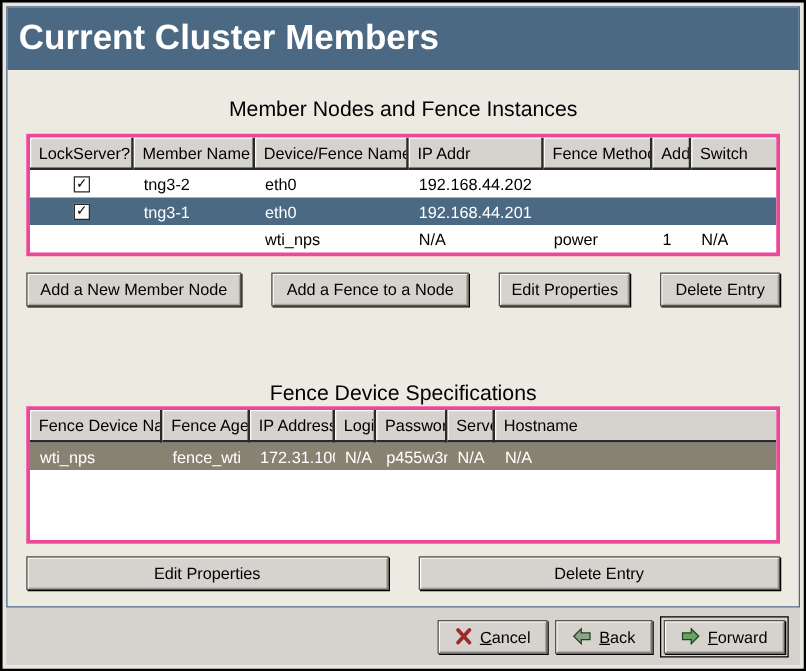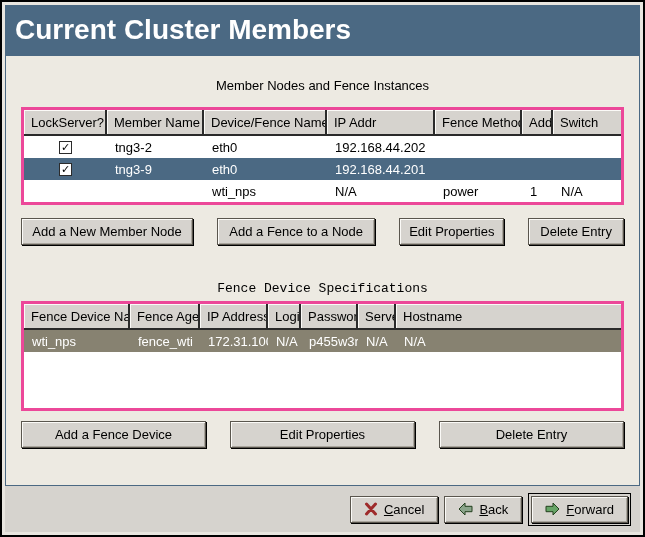--- a/index.html
+++ b/index.html
@@ -29,23 +29,23 @@
     padding:8px 10px 10px 9px;
     flex:0 0 38px;
   }
 
   .content {
     flex:1;
     padding:0 15px;
     display:flex; flex-direction:column;
   }
 
-  .caption { text-align:center; font-size:13px; height:16px; }
+  .caption { text-align:center; font-size:17px; height:16px; }
   .caption1 { margin-top:22px; }
-  .caption2 { margin-top:36px;font-family:Liberation Mono, monospace; }
+  .caption2 { margin-top:60px; }
 
   .tbl {
     background:#fff;
     border:3px solid #ec4899;
     overflow:hidden;
   }
   .tbl1 { margin-top:13px; height:98px; --cols:83px 97px 123px 108px 87px 31px 1fr; }
   .tbl2 { margin-top:4px;  height:110px; --cols:106px 70px 68px 33px 57px 38px 1fr; }
 
   .grid { display:grid; grid-template-columns:var(--cols); }
@@ -146,21 +146,21 @@
           <div class="td">192.168.44.202</div>
           <div class="td"></div>
           <div class="td"></div>
           <div class="td"></div>
         </div>
 
         <div class="grid tr sel-blue">
           <div class="td lock">
               <span class="checkbox">✓</span>
             </div>
-          <div class="td">tng3-9</div>
+          <div class="td">tng3-1</div>
           <div class="td">eth0</div>
           <div class="td">192.168.44.201</div>
           <div class="td"></div>
           <div class="td"></div>
           <div class="td"></div>
         </div>
 
         <div class="grid tr">
           <div class="td lock"></div>
           <div class="td"></div>
@@ -197,21 +197,20 @@
           <div class="td">fence_wti</div>
           <div class="td">172.31.100.1</div>
           <div class="td">N/A</div>
           <div class="td">p455w3rd</div>
           <div class="td">N/A</div>
           <div class="td">N/A</div>
         </div>
       </div>
 
       <div class="btnrow2">
-        <div class="btn">Add a Fence Device</div>
         <div class="btn">Edit Properties</div>
         <div class="btn">Delete Entry</div>
       </div>
 
     </div>
   </div>
 
   <div class="bottom-strip">
 
     <div class="btn wizbtn">

